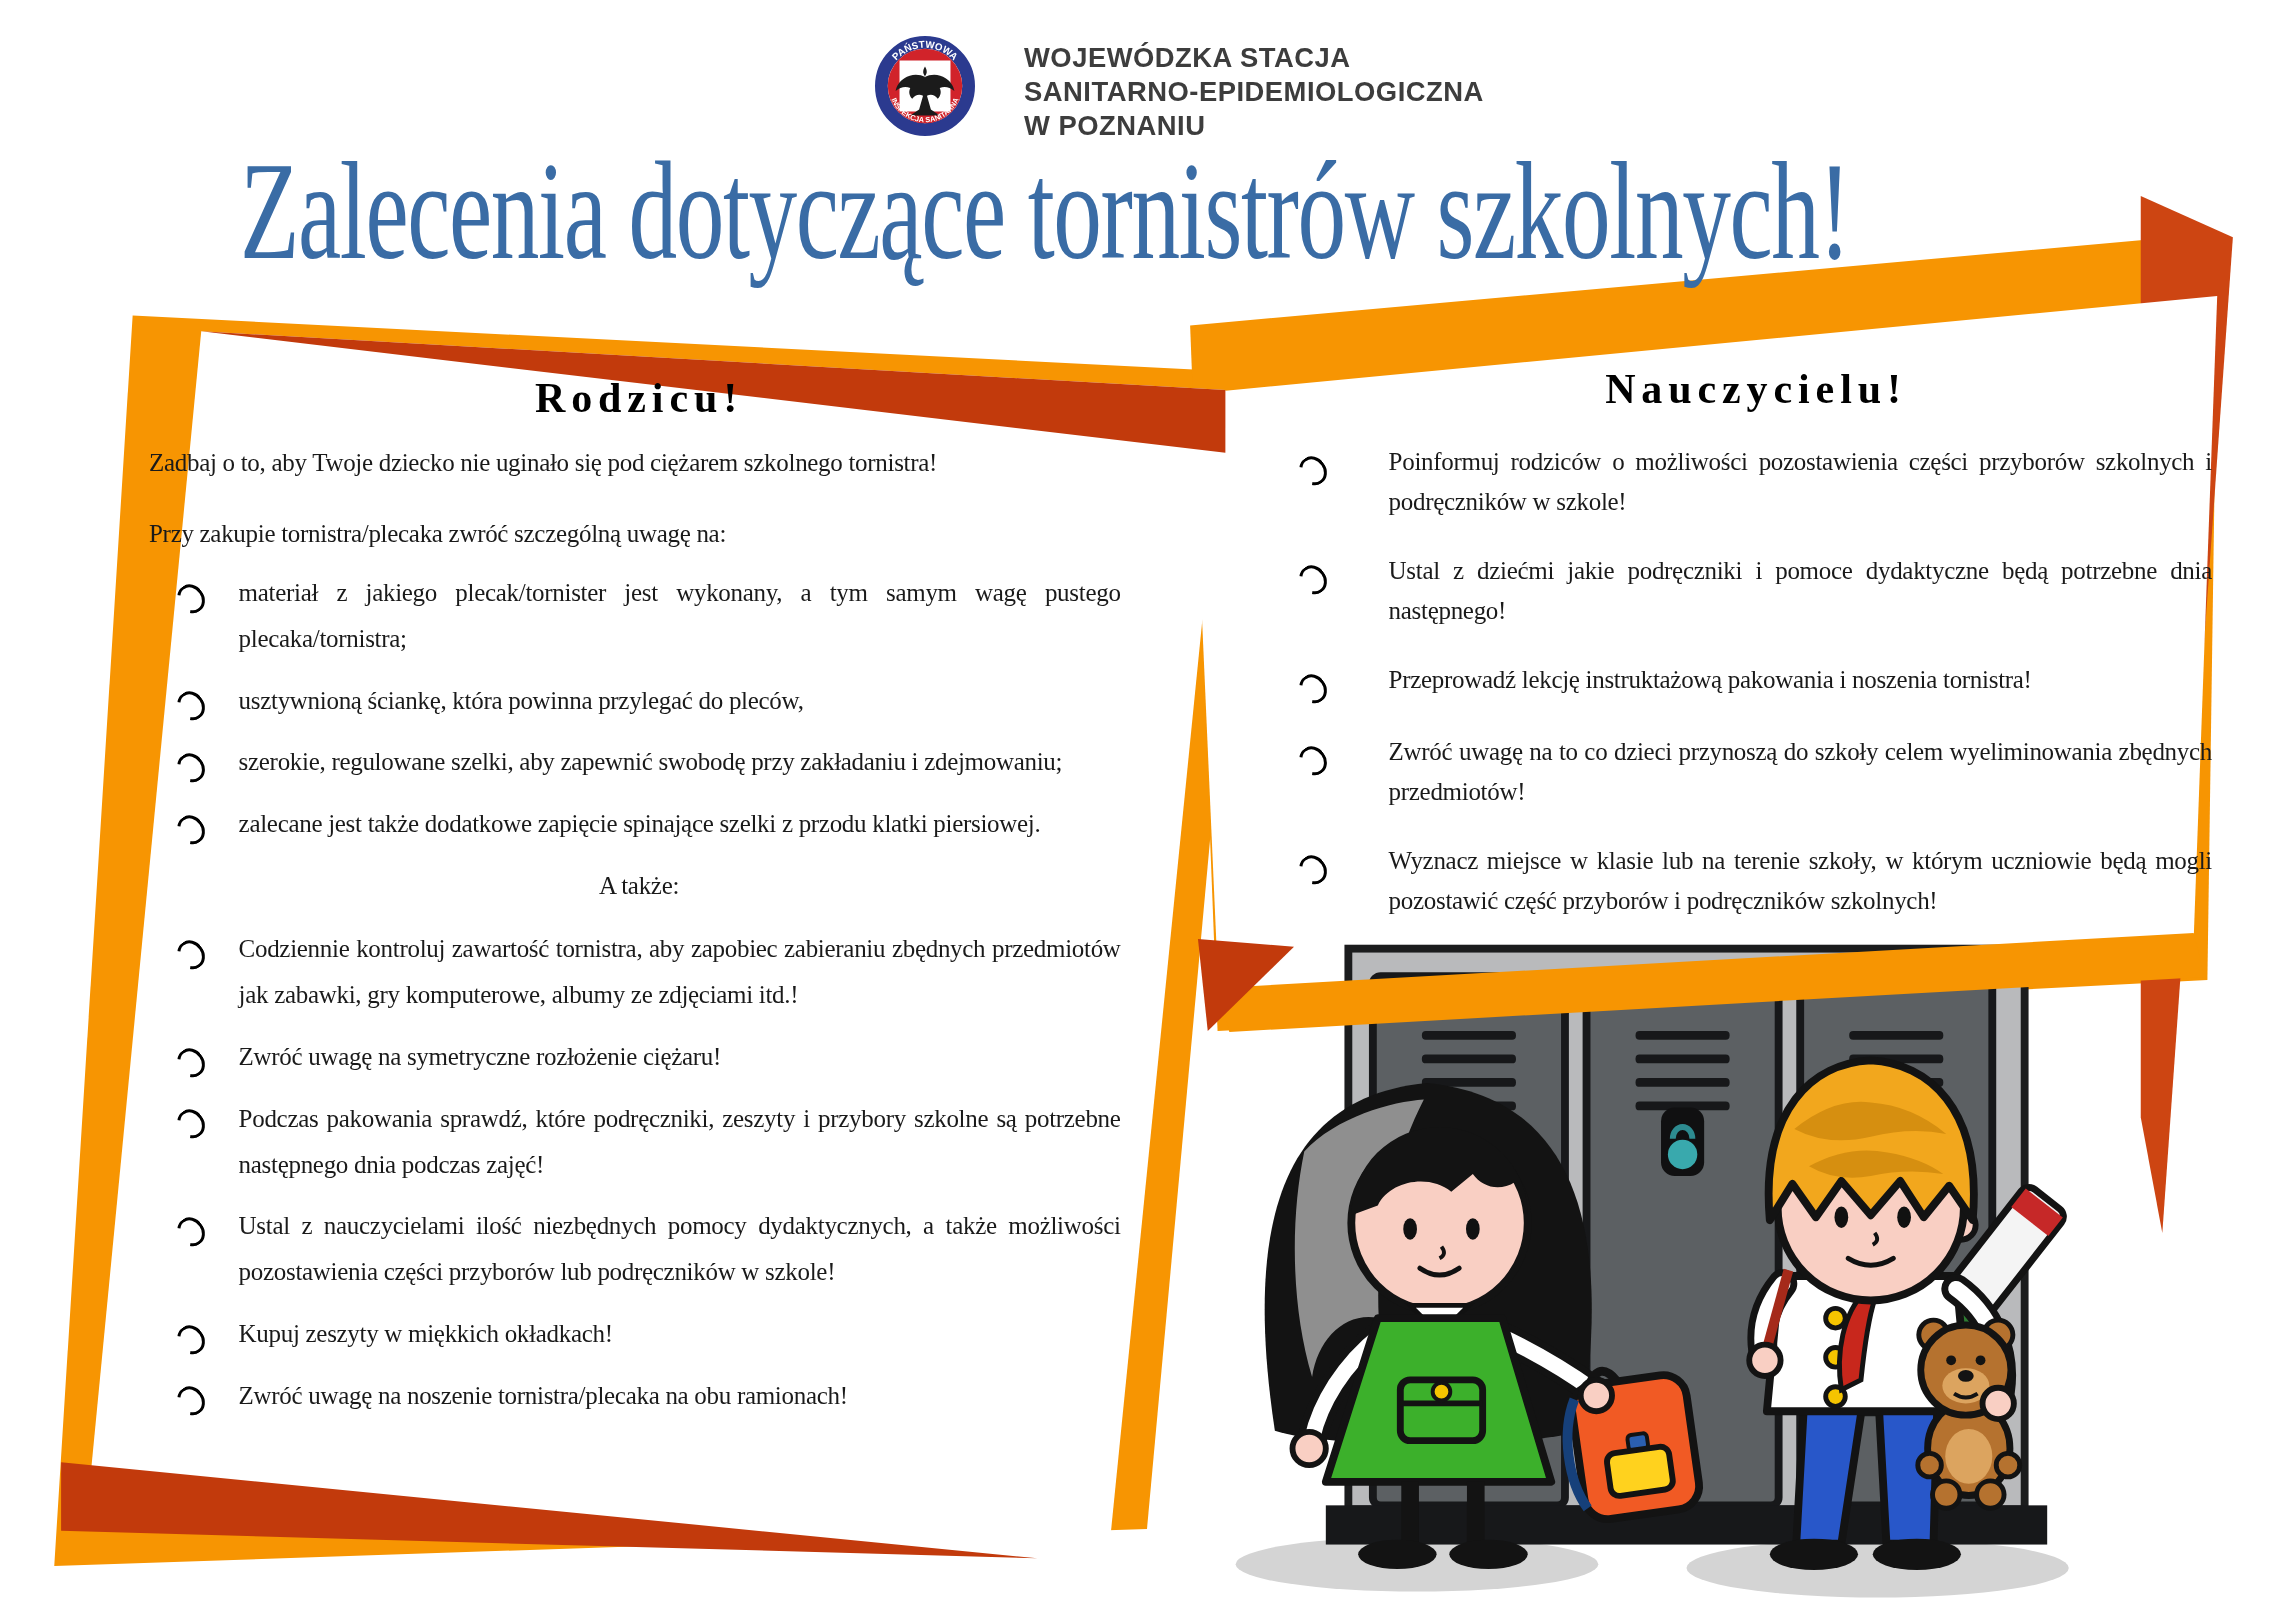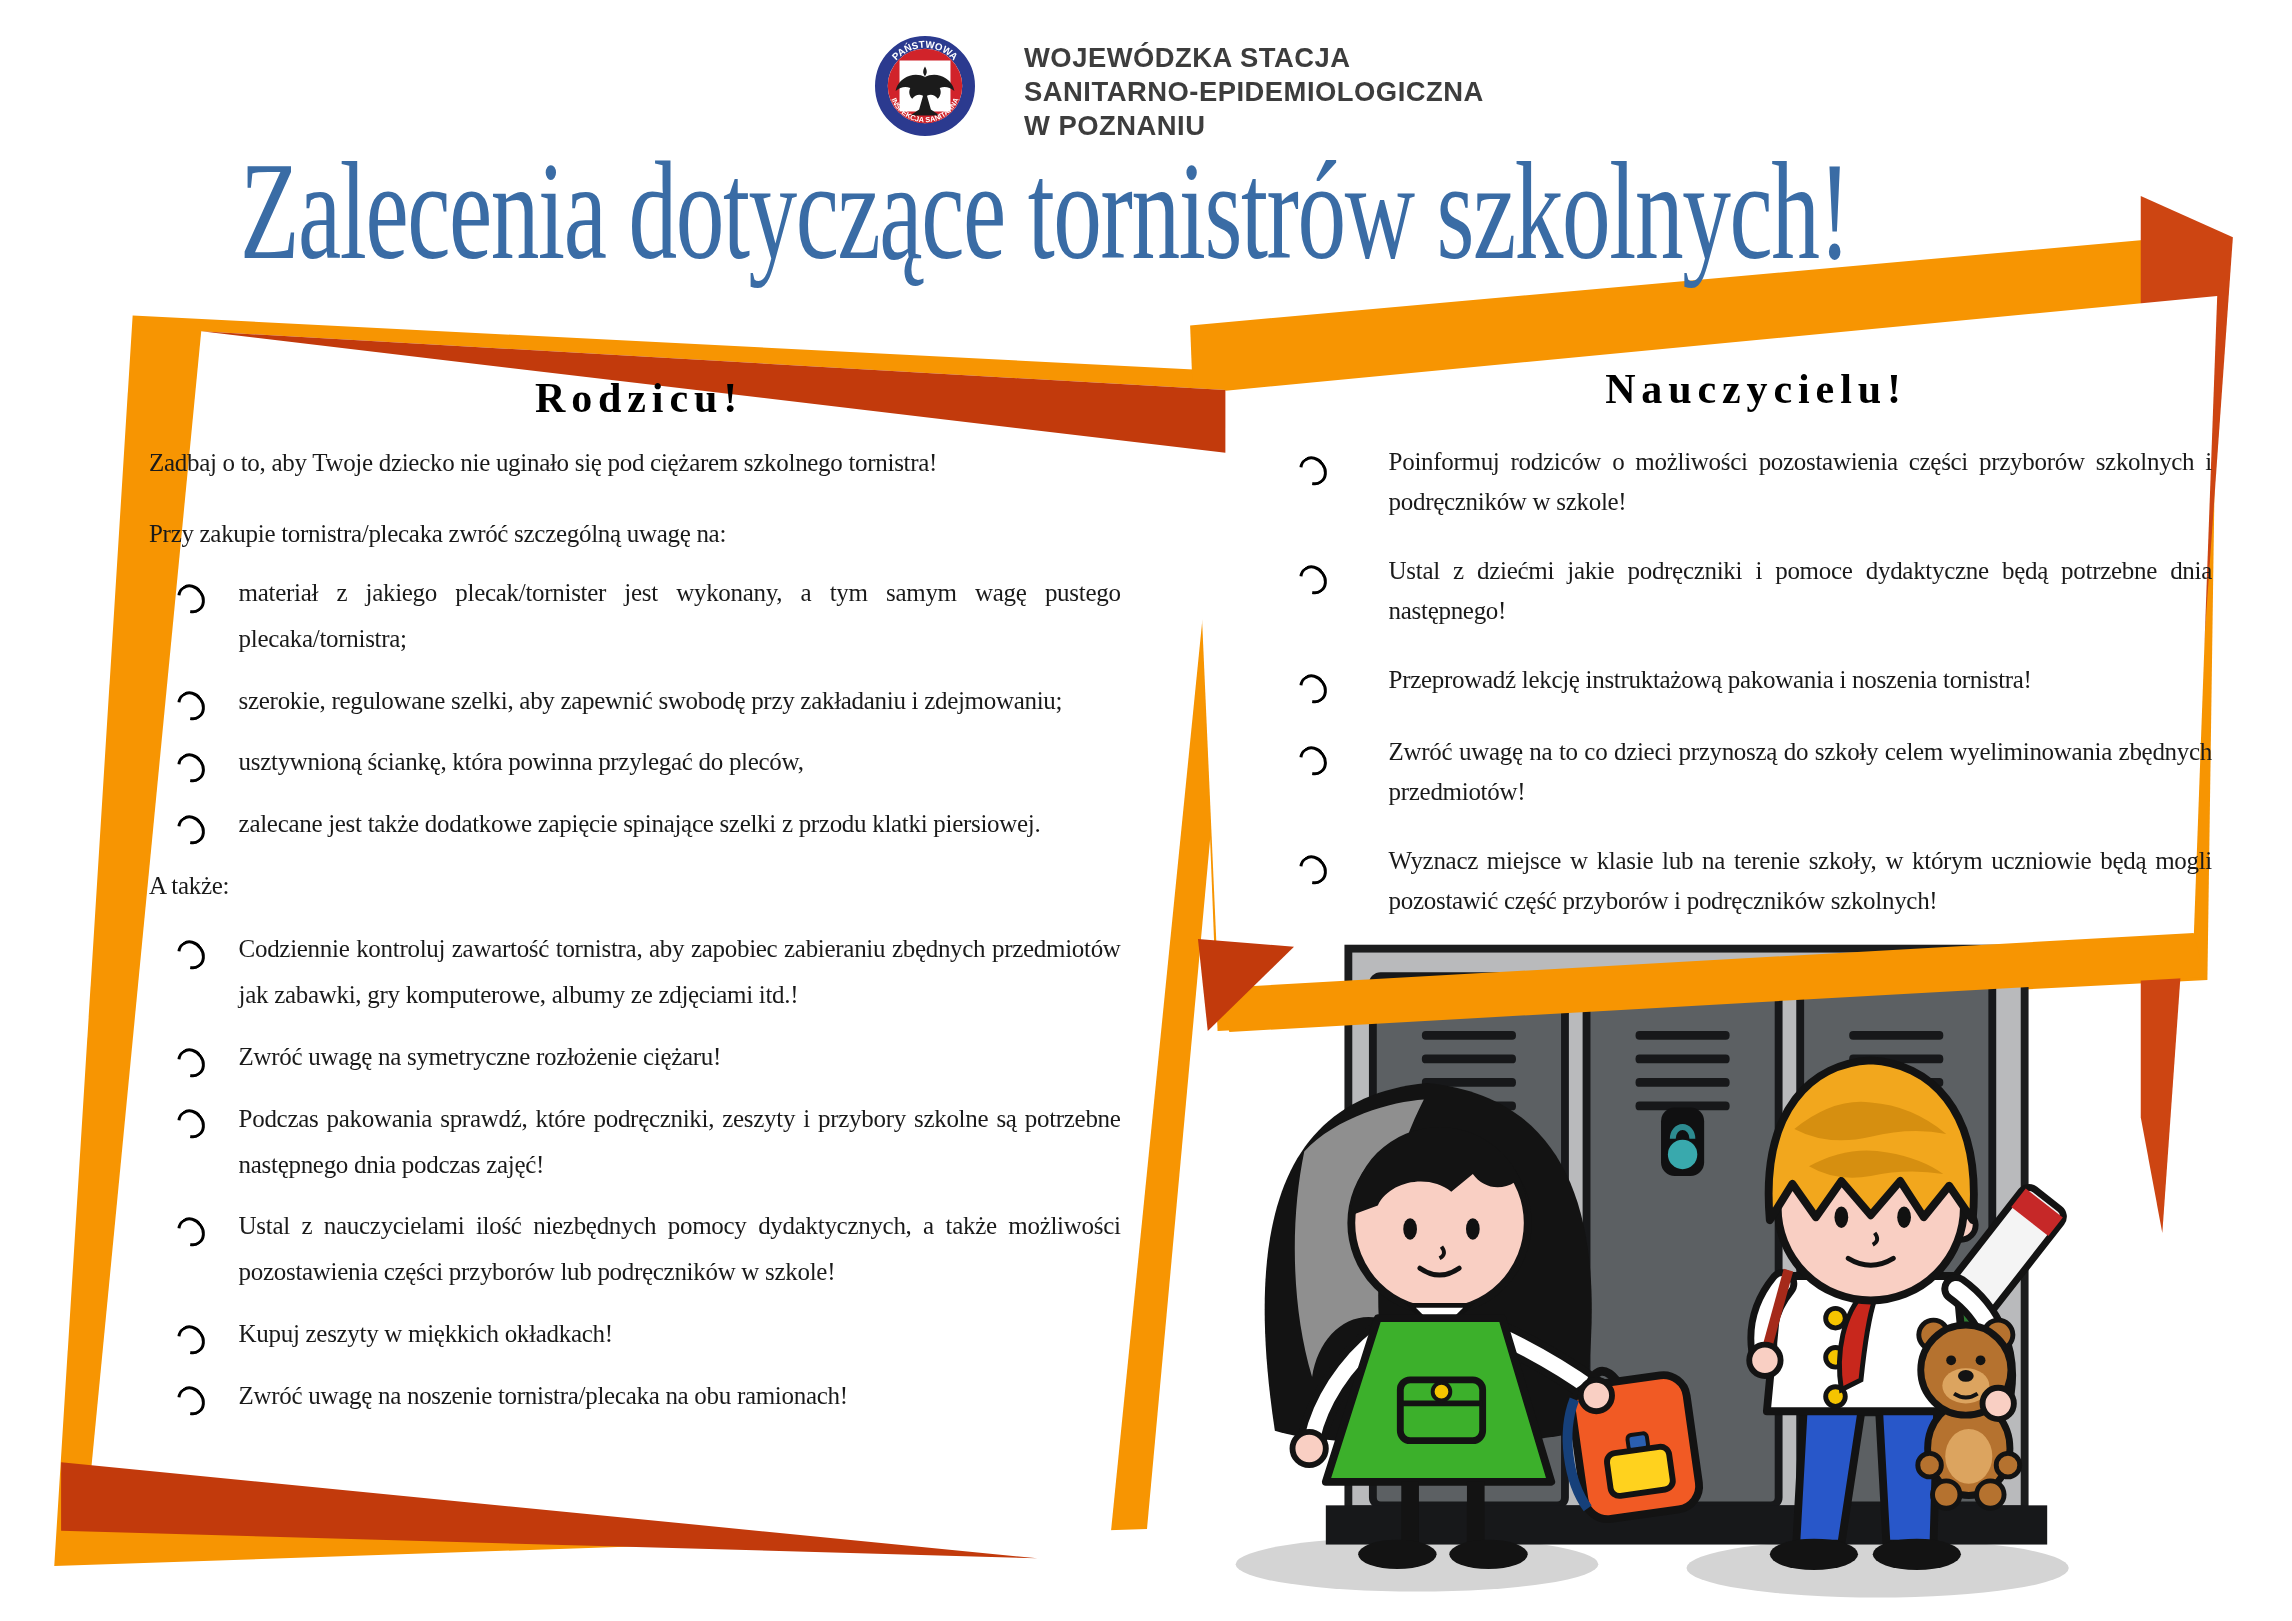--- a/index.html
+++ b/index.html
@@ -20,21 +20,21 @@
   .intro-line{white-space:nowrap;}
   .blist{list-style:none;margin:0;padding:0;}
   .blist li{display:flex;align-items:flex-start;}
   .left-list li{padding-left:29px;margin-bottom:15.7px;}
   .left-list .li-text{margin-left:35px;width:882px;text-align:justify;line-height:1.84;}
   .right-list li{margin-bottom:29px;}
   .right-list .li-text{margin-left:63px;width:828px;text-align:justify;line-height:1.60;}
   .nowrap{white-space:nowrap;text-align:left !important;}
   .bullet{flex:none;width:19.6px;height:23.5px;margin-top:13.7px;border:3.4px solid #000;
           border-radius:50%;border-left-color:transparent;transform:rotate(-35deg);}
-  .lh-left{line-height:1.84;}
+  .lh-left{line-height:1.84;text-align:center;}
   .z1{z-index:1}.z2{z-index:2}.z3{z-index:3}.z4{z-index:4}
 </style>
 </head>
 <body>
 
 <div id="page">
 
   <svg class="abs z1" style="left:0;top:0;" width="2293" height="1621" viewBox="0 0 2339 1654">
     <polygon points="135,322 1278,380 1170,1560 55,1598" fill="#F79502"></polygon>
     <polygon points="1214,332 2263,238 2252,1000 1242,1052" fill="#F79502"></polygon>
@@ -216,25 +216,25 @@
     <div class="panel-text intro-line" style="margin-bottom:43px;">Zadbaj o to, aby Twoje dziecko nie uginało się pod ciężarem szkolnego tornistra!</div>
     <div class="panel-text" style="margin-bottom:21.6px;">Przy zakupie tornistra/plecaka zwróć szczególną uwagę na:</div>
 
     <ul class="blist left-list panel-text">
       <li>
         <span class="bullet"></span>
         <span class="li-text">materiał z jakiego plecak/tornister jest wykonany, a tym samym wagę pustego plecaka/tornistra;</span>
         </li>
       <li>
         <span class="bullet"></span>
+        <span class="li-text nowrap">usztywnioną ściankę, która powinna przylegać do pleców,</span>
+        </li>
+      <li>
+        <span class="bullet"></span>
         <span class="li-text">szerokie, regulowane szelki, aby zapewnić swobodę przy zakładaniu i zdejmowaniu;</span>
-        </li>
-      <li>
-        <span class="bullet"></span>
-        <span class="li-text nowrap">usztywnioną ściankę, która powinna przylegać do pleców,</span>
         </li>
       <li>
         <span class="bullet"></span>
         <span class="li-text">zalecane jest także dodatkowe zapięcie spinające szelki z przodu klatki piersiowej.</span>
         </li>
     </ul>
 
     <div class="panel-text lh-left" style="margin:9.8px 0 17.6px 0;">A także:</div>
 
     <ul class="blist left-list panel-text">

